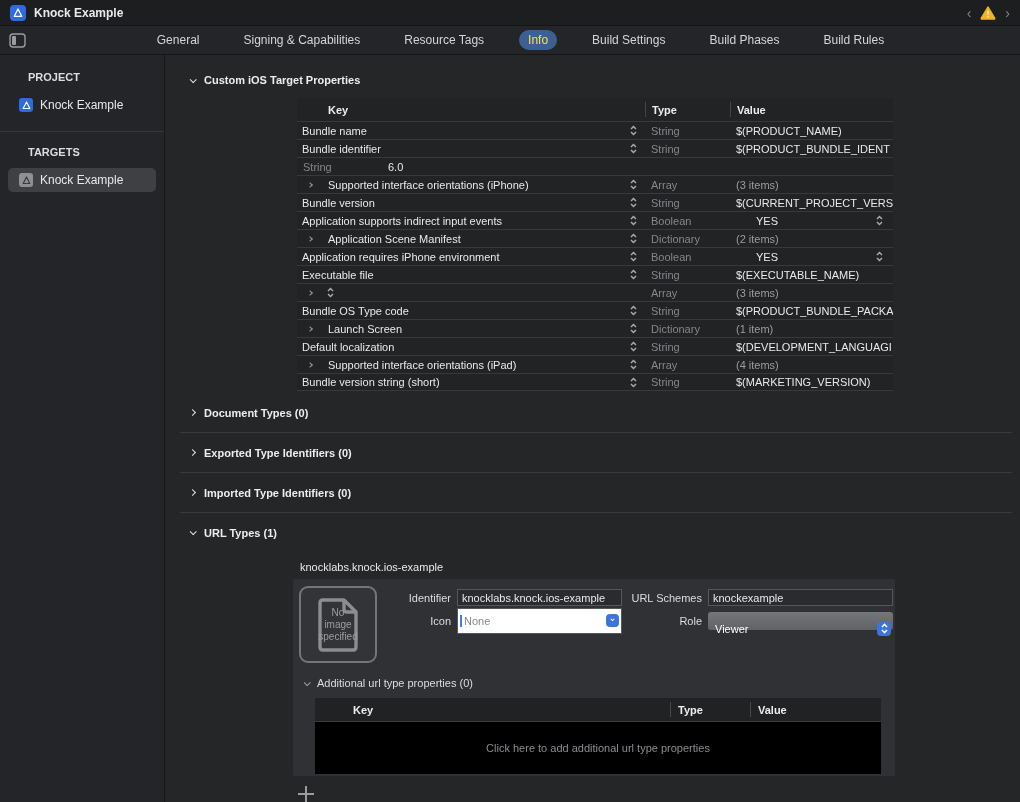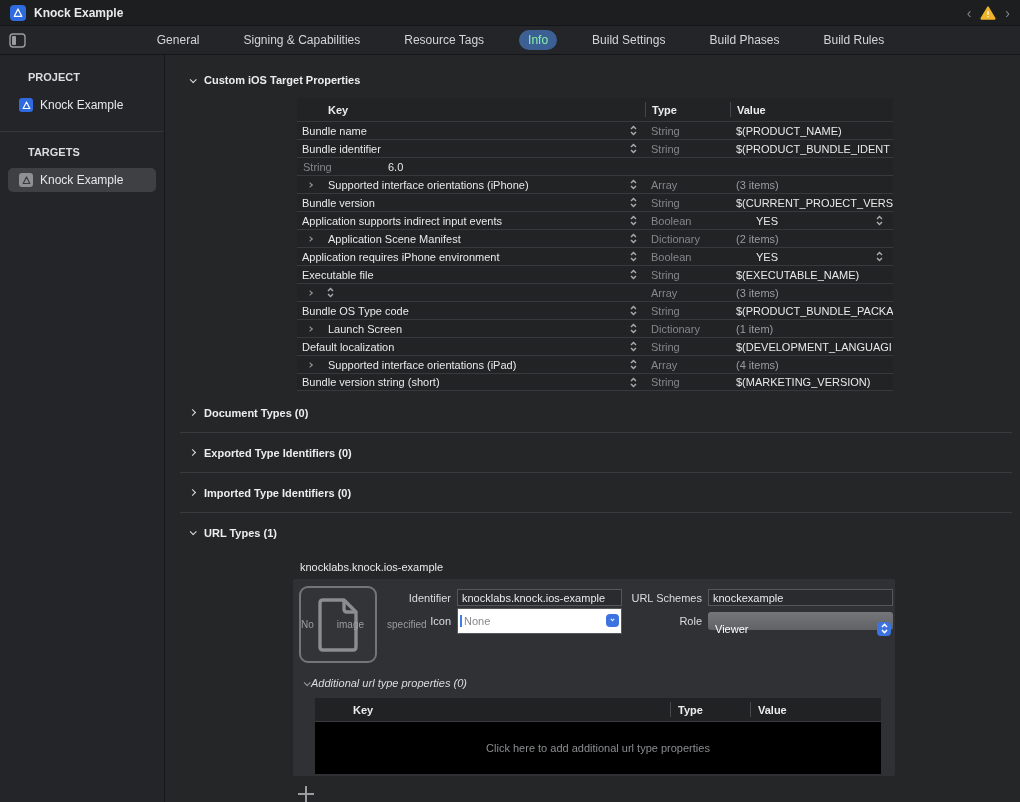--- a/index.html
+++ b/index.html
@@ -19,21 +19,21 @@
   .warn-badge svg { display:block; }
 
   
   .tabbar { height:29px; background:#242528; border-bottom:1px solid #141517;
     display:flex; align-items:center; padding:0 9px; flex:0 0 auto; position:relative; }
   .sidebar-toggle { width:17px; height:15px; display:flex; }
   .tabs { position:absolute; left:0; right:0; display:flex; justify-content:center;
     gap:26px; align-items:center; pointer-events:none;padding-left:21px; }
   .tab { pointer-events:auto; font-size:12px; color:#d4d5d7; padding:3px 9px;
     border-radius:10px; white-space:nowrap; }
-  .tab.active { background:#3d6094; color:#86efac; }
+  .tab.active { background:#3d6094; color:#fde047; }
 
   
   .main { flex:1; display:flex; min-height:0; }
   .sidebar { width:165px; flex:0 0 165px; background:#232528; border-right:1px solid #151618; padding-top:16px; }
   .side-header { font-size:11px; font-weight:bold; color:#dcdddf; margin:0 0 10px 28px; }
   .side-item { display:flex; align-items:center; gap:7px; height:24px;
     margin:0 8px; padding-left:11px; border-radius:5px; font-size:12px; color:#e6e7e9; }
   .side-item.selected { background:#3e4043; }
   .mini-icon { width:14px; height:14px; border-radius:3px; display:flex; align-items:center; justify-content:center; }
   .mini-icon.blue { background:#2f6ade; }
@@ -75,41 +75,41 @@
   .hr { height:1px; background:#393a3d; margin:0 8px 0 15px; }
   .sec-block { height:39px; display:flex; align-items:center; }
 
   
   .urlitem-name { margin:9px 0 0 135px; font-size:11px; color:#e8e9ea; }
   .url-panel { margin:6px 0 0 128px; width:602px; background:#2f3134; border-radius:2px; padding:7px 6px 2px 6px; }
   .url-top { display:flex; }
   .img-well { width:78px; height:77px; border:2px solid #737579; border-radius:9px;
     background:#323437; position:relative; flex:0 0 78px; display:flex; align-items:center; justify-content:center; }
   .img-well svg { display:block; }
-  .img-well .no-img-text { position:absolute; inset:0; display:flex; flex-direction:row;
-    align-items:center; font-size:10px; line-height:12px; color:#9b9da0; text-align:center;gap:23px; }
+  .img-well .no-img-text { position:absolute; inset:0; display:flex; flex-direction:column;
+    align-items:center; justify-content:center; font-size:10px; line-height:12px; color:#9b9da0; text-align:center; }
   .url-form { display:grid; grid-template-columns:62px 165px 74px 185px;
     grid-auto-rows:17px; column-gap:6px; row-gap:6px; margin-left:12px; margin-top:3px; align-items:center; }
   .f-label { font-size:11px; color:#dcdddf; text-align:right; white-space:nowrap; }
   .f-input { height:17px; border:1px solid #55575a; background:#2a2b2e; font-size:11px;
     color:#e8e9ea; padding:0 4px; display:flex; align-items:center; white-space:nowrap; overflow:hidden; }
   .combo { height:26px; border:1px solid #55575a; background:#ffffff; display:flex; align-items:center; padding-left:2px; position:relative; }
   .caret-bar { width:2px; height:12px; background:#3f7ef0; margin-right:2px; }
   .combo .combo-text { font-size:11px; color:#85878b; flex:1; }
   .combo-btn { width:13px; height:13px; border-radius:4px; background:#3d73e0; margin-right:2px;
     display:flex; align-items:center; justify-content:center; }
   .combo-btn .chev { width:3px; height:3px; border-color:#fff; border-width:1.4px; transform:rotate(45deg) translate(-1px,-1px); }
   .popup { height:18px; border-radius:3px; background:linear-gradient(#74767a,#606266);
     display:flex; align-items:center; padding:16px 2px 0 7px; }
   .popup .popup-text { font-size:11px; color:#ffffff; flex:1; }
   .popup-btn { width:14px; height:14px; border-radius:4px; background:#3d73e0;
     display:flex; align-items:center; justify-content:center; }
 
-  .addl-head { display:flex; align-items:center; gap:2px; margin:14px 0 9px 5px;
-    font-size:11px; color:#dcdddf;font-style:italic; }
+  .addl-head { display:flex; align-items:center; gap:8px; margin:14px 0 9px 5px;
+    font-size:11px; color:#dcdddf; }
   .addl-table { margin:8px 0 0 16px; width:566px; font-size:11px; }
   .addl-cols { height:24px; background:#212224; display:flex; align-items:center; font-weight:bold; color:#eceded; border-bottom:1px solid #3a3b3e; }
   .addl-cols .ac-key { flex:0 0 355px; padding-left:38px; }
   .addl-cols .ac-type { flex:0 0 80px; border-left:1px solid #47484b; padding-left:7px; height:15px; display:flex; align-items:center; }
   .addl-cols .ac-val { flex:1; border-left:1px solid #47484b; padding-left:7px; height:15px; display:flex; align-items:center; }
   .addl-empty { height:52px; background:#000000; display:flex; align-items:center; justify-content:center; color:#8b8d90; }
 
   .plus-btn { margin:10px 0 0 133px; width:16px; height:16px; position:relative; }
   .plus-btn::before, .plus-btn::after { content:""; position:absolute; background:#9a9ca0; }
   .plus-btn::before { left:7px; top:0; width:2px; height:16px; }

